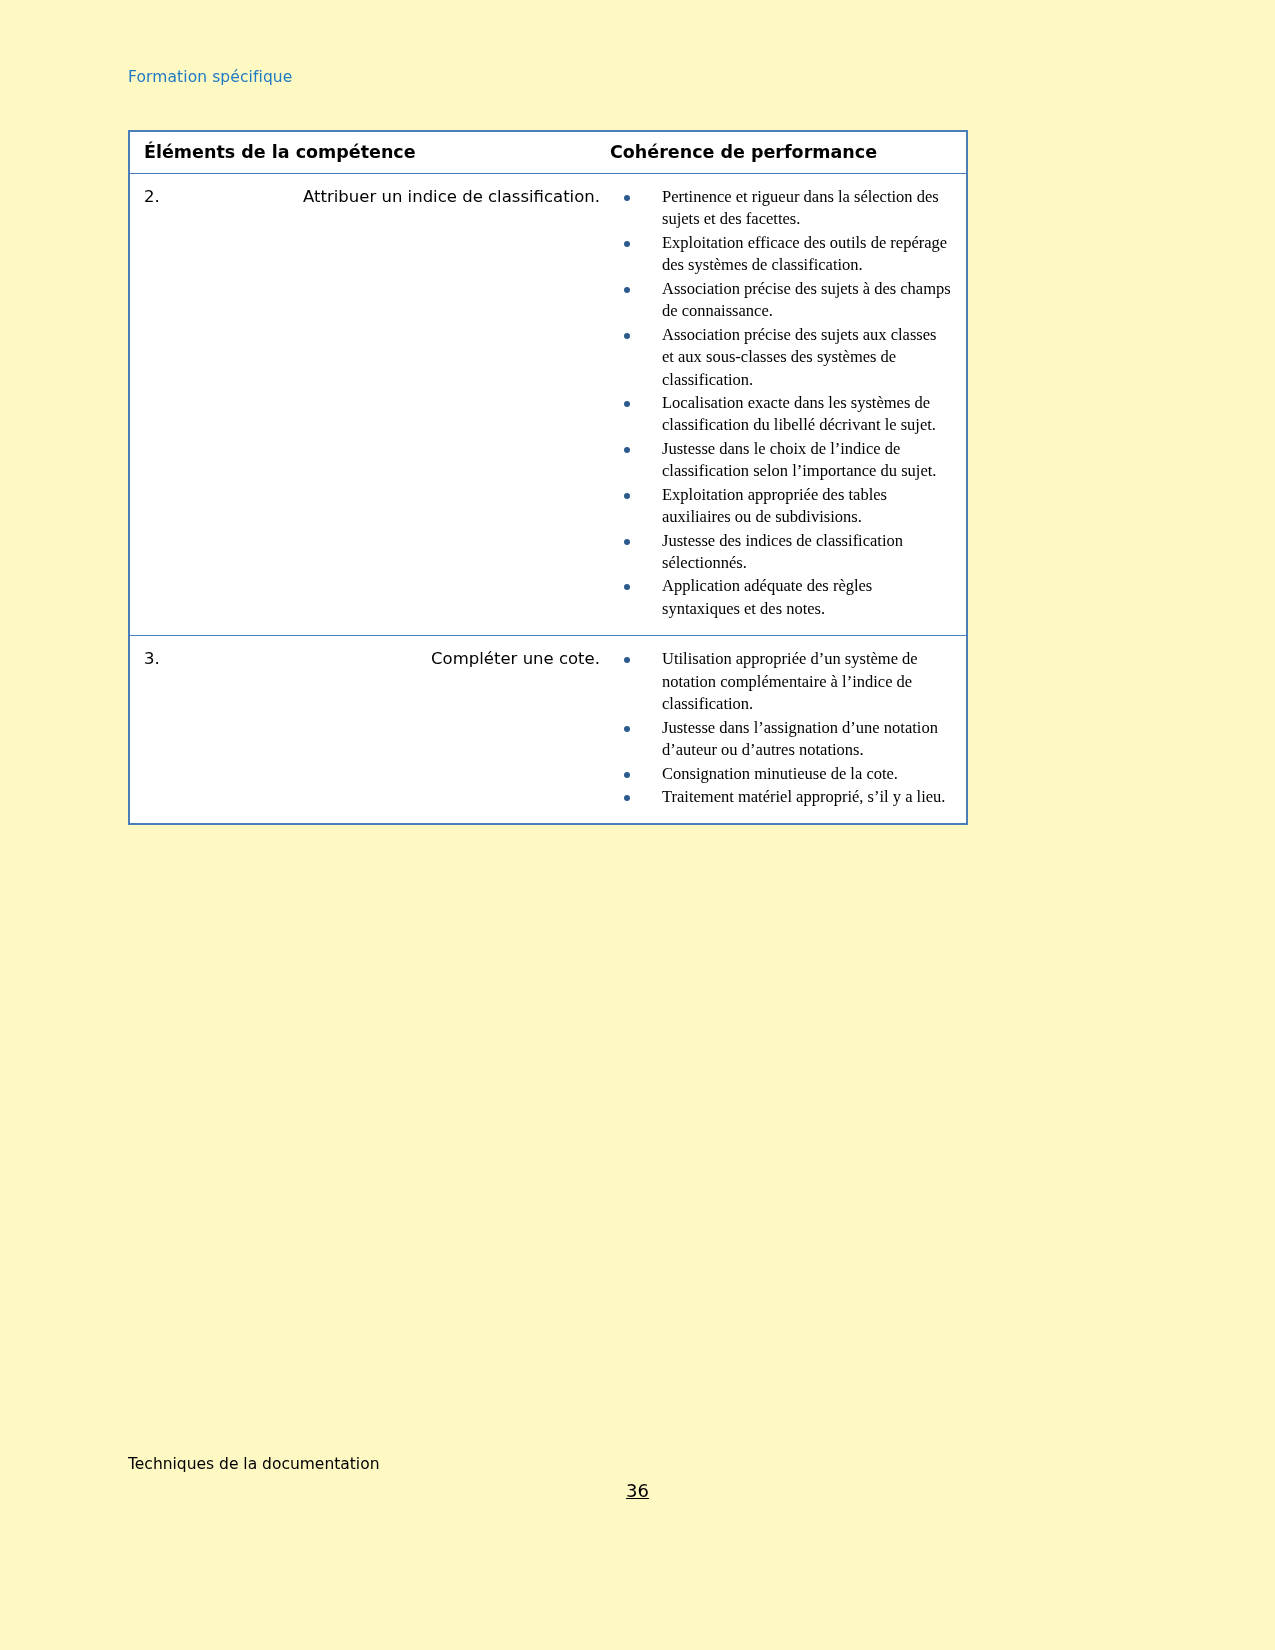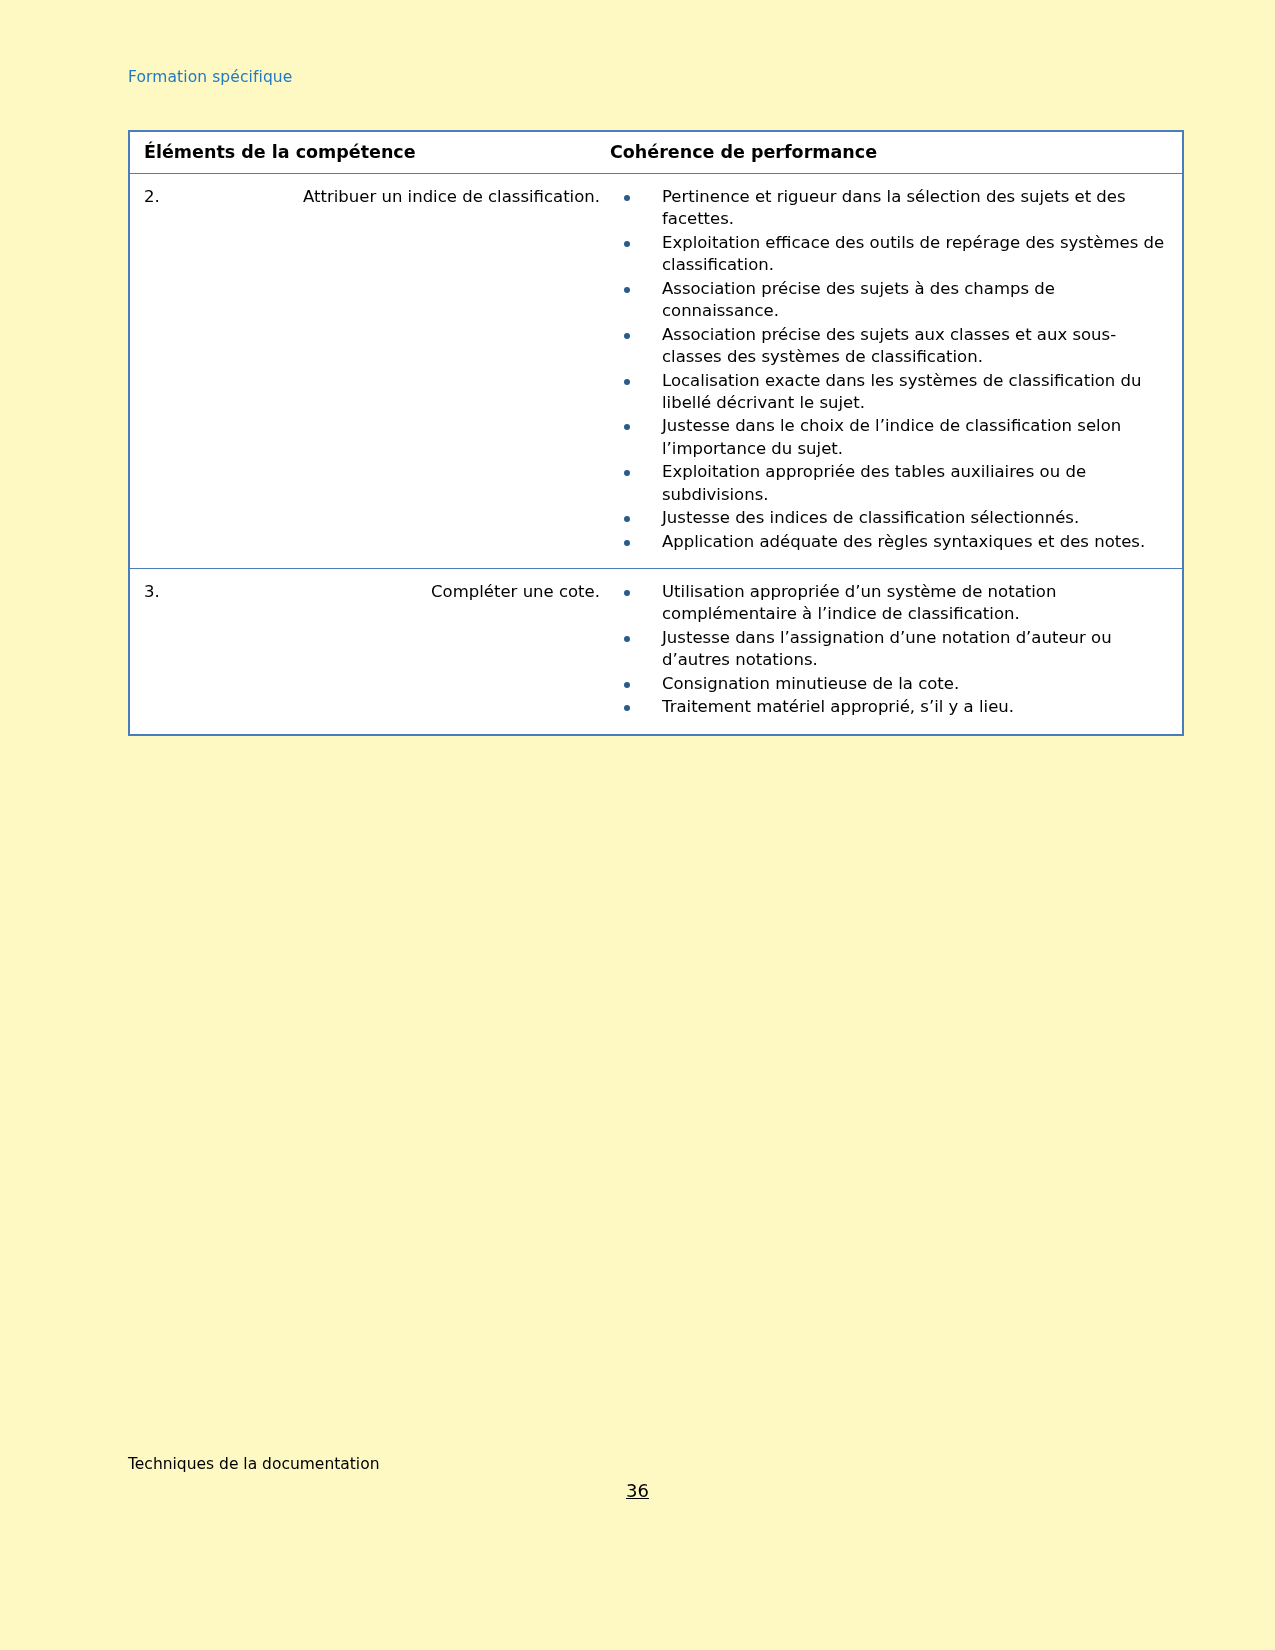--- a/index.html
+++ b/index.html
@@ -26,21 +26,21 @@
     color: #1f7ac4;
     letter-spacing: 0.1px;
     white-space: nowrap;
   }
 
   
   .comp-table {
     position: absolute;
     left: 128px;
     top: 130px;
-    width: 1056px;
+    width: 840px;
     border: 2px solid #4a7ebb;
     box-sizing: border-box;
     background: #ffffff;
   }
   .comp-row {
     display: flex;
     align-items: stretch;
     border-bottom: 1px solid #4a7ebb;
     box-sizing: border-box;
   }
@@ -89,20 +89,21 @@
     margin: 0;
     padding: 0;
   }
   ul.criteria li {
     position: relative;
     padding-left: 52px;
     margin: 0 0 1px 0;
     font-size: 16.5px;
     line-height: 1.36;
     color: #000000;
+    font-family: Liberation Serif, serif;
   }
   ul.criteria li .bullet {
     position: absolute;
     left: 14px;
     top: 9px;
     width: 6px;
     height: 6px;
     border-radius: 50%;
     background: #2a5b8c;
   }

